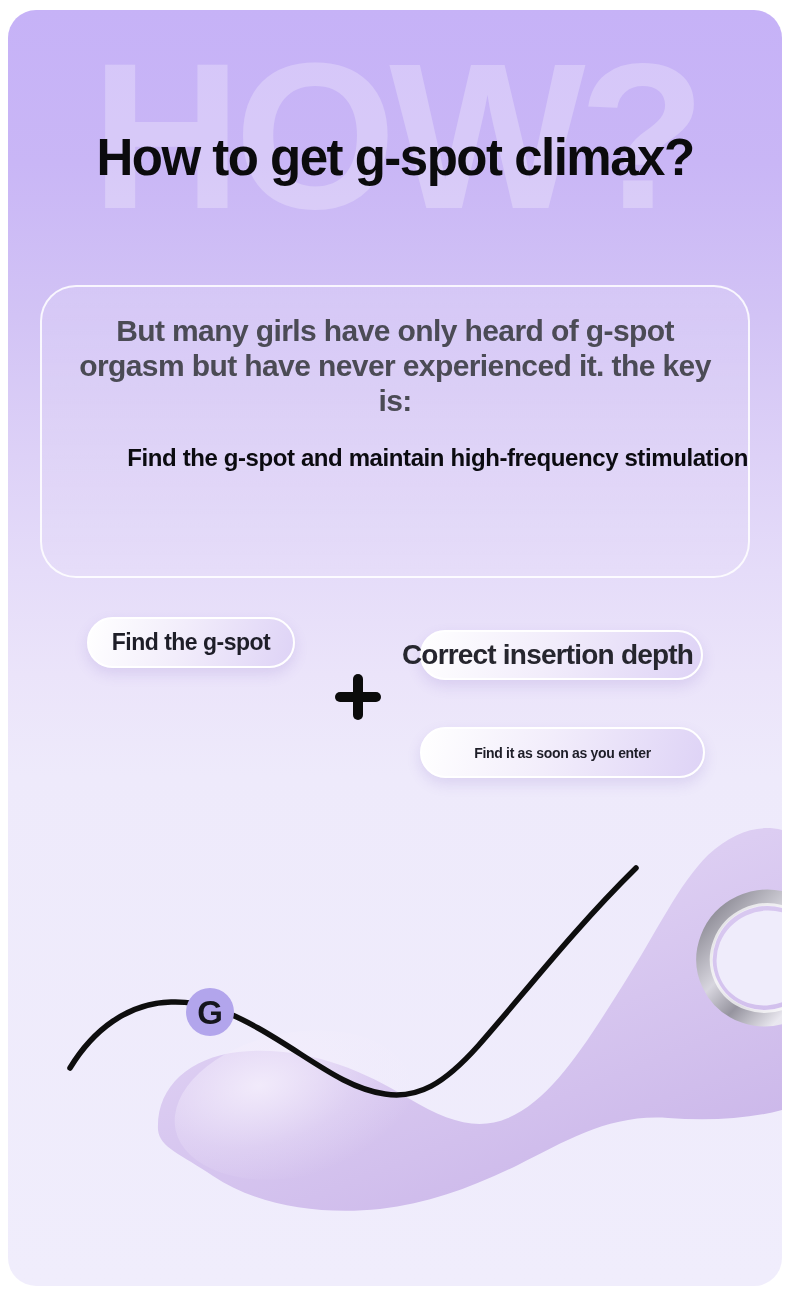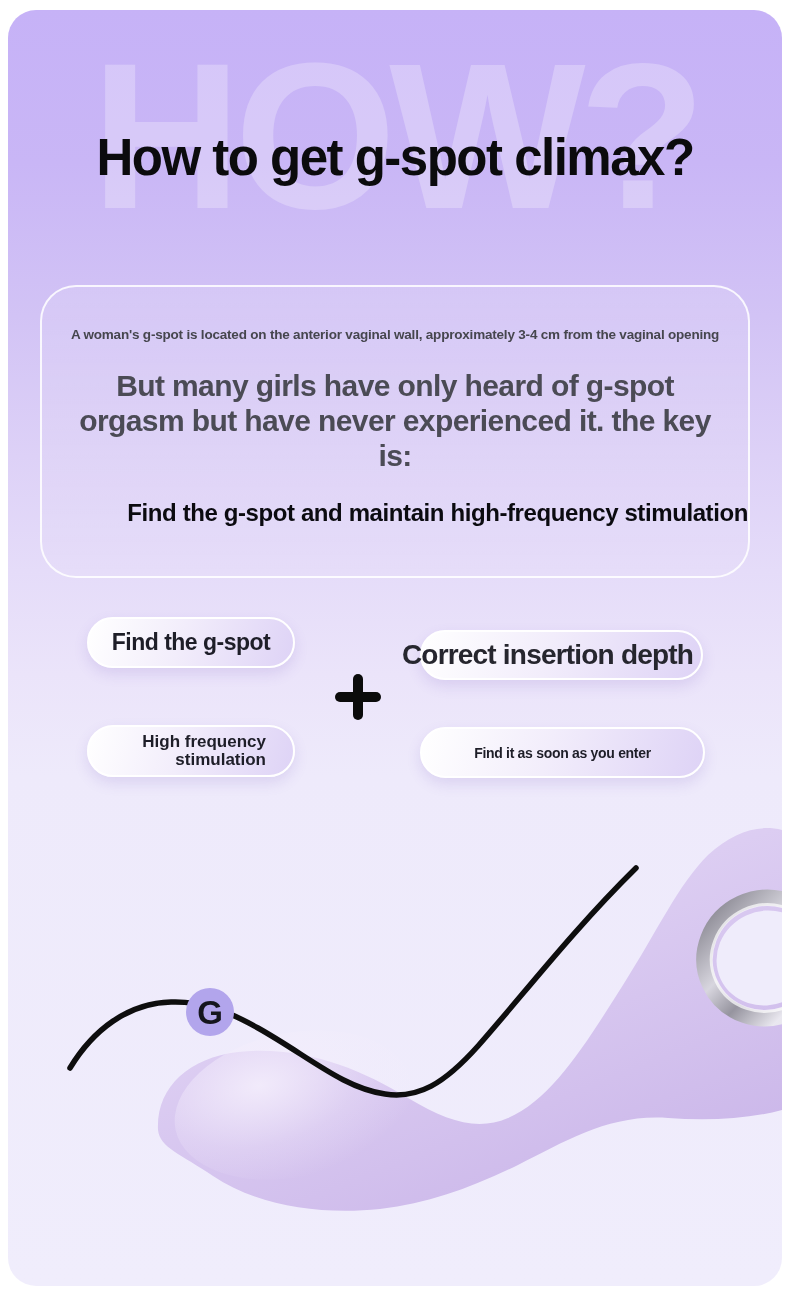--- a/index.html
+++ b/index.html
@@ -95,21 +95,21 @@
   
   .pill {
     position: absolute;
     border: 2px solid #ffffff;
     border-radius: 30px;
     background: linear-gradient(105deg, #ffffff 0%, #f2edfb 45%, #ded3f6 100%);
     box-shadow: 0 6px 14px rgba(120, 90, 190, 0.16);
     display: flex;
     align-items: center;
     justify-content: center;
-    text-align: right;
+    text-align: left;
     color: #1e1e28;
     font-weight: 700;
   }
   .pill-1 { left: 79px;  top: 607px; width: 208px; height: 51px; font-size: 23px; letter-spacing: -0.5px; }
   .pill-2 { left: 412px; top: 620px; width: 283px; height: 50px; font-size: 28px; letter-spacing: -0.8px; color: #26262e; }
   .pill-2 .pill-label { white-space: nowrap; position: relative; left: -14px; }
   .pill-3 { left: 79px;  top: 715px; width: 208px; height: 52px; font-size: 17px; line-height: 1.05; }
   .pill-3 .pill-label { max-width: 150px; }
   .pill-4 { left: 412px; top: 717px; width: 285px; height: 51px; font-size: 14px; letter-spacing: -0.3px; }
 
@@ -149,37 +149,33 @@
 </head>
 <body>
 
 <div class="page">
   <div class="container">
 
     <div class="watermark">HOW?</div>
     <h1 class="main-title">How to get g-spot climax?</h1>
 
     <div class="info-box">
-      <div class="info-intro">A woman's g-spot is located on the anterior vaginal wall, approximately 3-4 cm from the vaginal opening</div>
       <div class="info-statement">But many girls have only heard of g-spot orgasm but have never experienced it. the key is:</div>
       <div class="info-key">Find the g-spot and maintain high-frequency stimulation</div>
     </div>
 
     <div class="pill pill-1">
       <span class="pill-label">Find the g-spot</span>
     </div>
     <div class="pill pill-2">
       <span class="pill-label">Correct insertion depth</span>
     </div>
     <div class="plus-icon">
       <span class="bar-h"></span>
       <span class="bar-v"></span>
-    </div>
-    <div class="pill pill-3">
-      <span class="pill-label">High frequency stimulation</span>
     </div>
     <div class="pill pill-4">
       <span class="pill-label">Find it as soon as you enter</span>
     </div>
 
     <svg class="product-svg" viewBox="0 0 774 486" xmlns="http://www.w3.org/2000/svg">
       <defs>
         <linearGradient id="bodyGrad" x1="0" y1="0" x2="0.65" y2="1">
           <stop offset="0%" stop-color="#ece3f9"></stop>
           <stop offset="45%" stop-color="#dccdf2"></stop>

